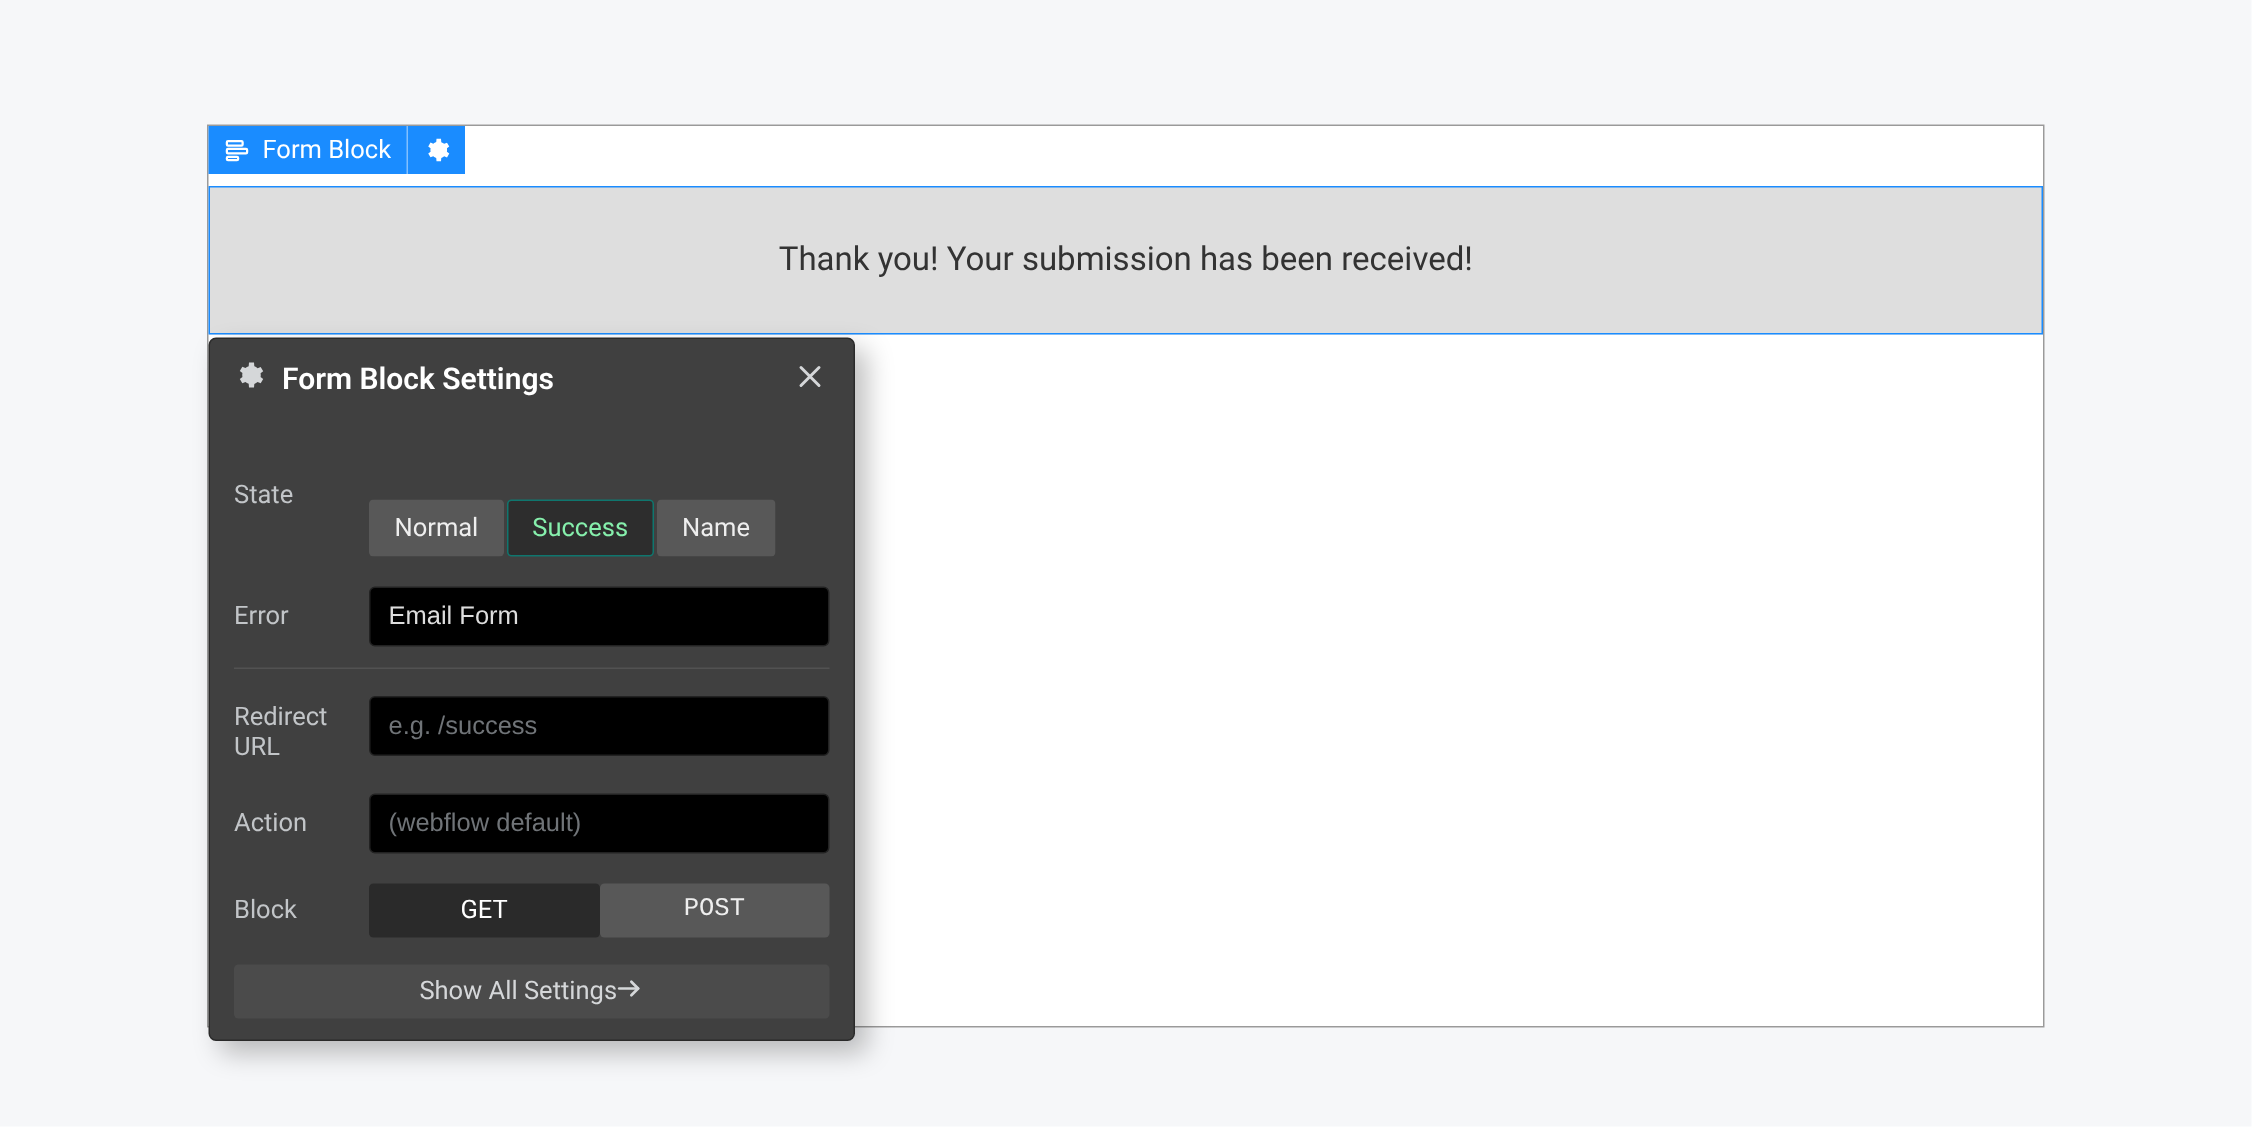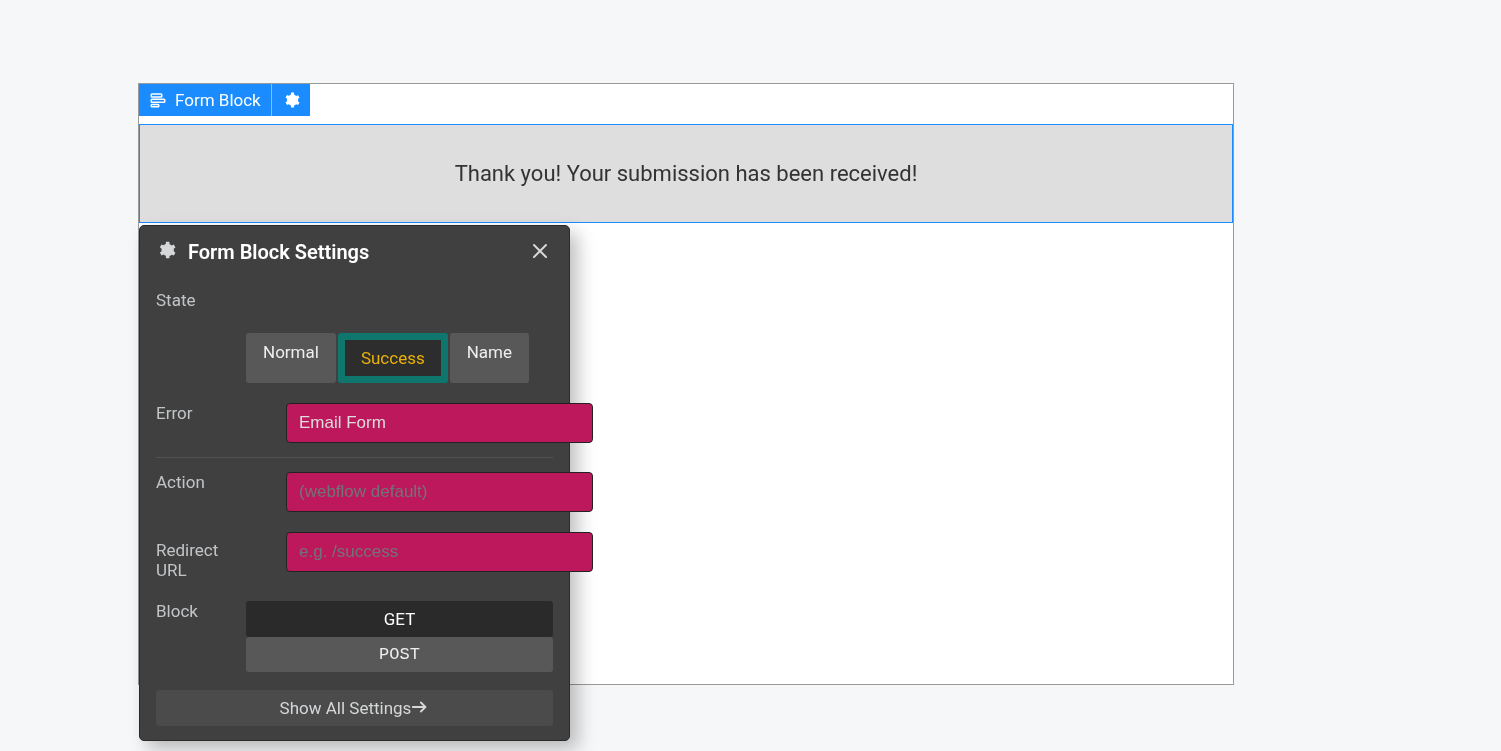--- a/index.html
+++ b/index.html
@@ -8,21 +8,21 @@
     background: #f6f7f9;
     font-family: -apple-system, BlinkMacSystemFont, "Segoe UI", Roboto, Helvetica, Arial, sans-serif;
     color: #222;
     position: relative;
   }
 
   .canvas-frame {
     position: absolute;
     left: 138px;
     top: 83px;
-    width: 1096px;
+    width: 1225px;
     height: 602px;
     background: #fff;
     border: 1px solid #9a9a9a;
   }
 
   
   .element-badge {
     position: absolute;
     left: 0;
     top: 0;
@@ -92,21 +92,21 @@
     display: flex; align-items: center; justify-content: center;
     cursor: pointer;
     color: #d5d7d9;
   }
   .popover-header .close-btn svg { width: 16px; height: 16px; }
 
   .pop-body { padding: 2px 16px 0 16px; }
 
   .row {
     display: flex;
-    align-items: flex-start;
+    align-items: center;
     padding: 10px 0;
     gap: 12px;
   }
   .row .label {
     width: 78px;
     flex-shrink: 0;
     font-size: 17px;
     color: #c2c5c8;
     line-height: 1.2;
   }
@@ -123,47 +123,45 @@
     font-size: 17px;
     padding: 8px 16px;
     border: 1px solid transparent;
     border-radius: 3px;
     margin-right: 2px;
     cursor: pointer;
     margin-top: 43px;
   }
   .seg.active {
     background: #2d2d2d;
-    border: 7px solid #0f766e;
-    color: #eab308;
+    border: 1px solid #0f766e;
+    color: #86efac;
   }
 
   .text-input {
     width: 100%;
-    background: #be185d;
+    background: #000000;
     border: 1px solid #222;
     border-radius: 4px;
     color: #ddd;
     font-size: 17px;
     padding: 9px 12px;
     outline: none;
-    margin-left: 40px;
   }
   .text-input::placeholder { color: #707478; }
 
   .hr {
     border: none;
     border-top: 1px solid #525252;
     margin: 4px 0;
   }
 
   .method-group {
     display: flex;
     width: 100%;
-    flex-direction: column;
   }
   .method-btn {
     flex: 1;
     text-align: center;
     padding: 8px 0;
     font-size: 17px;
     cursor: pointer;
     border-radius: 3px;
   }
   .method-btn.selected {
@@ -253,30 +251,30 @@
       <div class="row">
         <div class="label">Error</div>
         <div class="control">
           <input type="text" class="text-input" value="Email Form" style="">
         </div>
       </div>
 
       <hr class="hr">
 
       <div class="row">
+        <div class="label multi">Redirect URL</div>
+        <div class="control">
+          <input type="text" class="text-input" placeholder="e.g. /success" style="">
+        </div>
+      </div>
+
+      <div class="row">
         <div class="label">Action</div>
         <div class="control">
           <input type="text" class="text-input" placeholder="(webflow default)" style="">
-        </div>
-      </div>
-
-      <div class="row">
-        <div class="label multi">Redirect URL</div>
-        <div class="control">
-          <input type="text" class="text-input" placeholder="e.g. /success" style="">
         </div>
       </div>
 
       <div class="row">
         <div class="label">Block</div>
         <div class="control method-group">
           <div class="method-btn selected">GET</div>
           <div class="method-btn unselected">POST</div>
         </div>
       </div>

